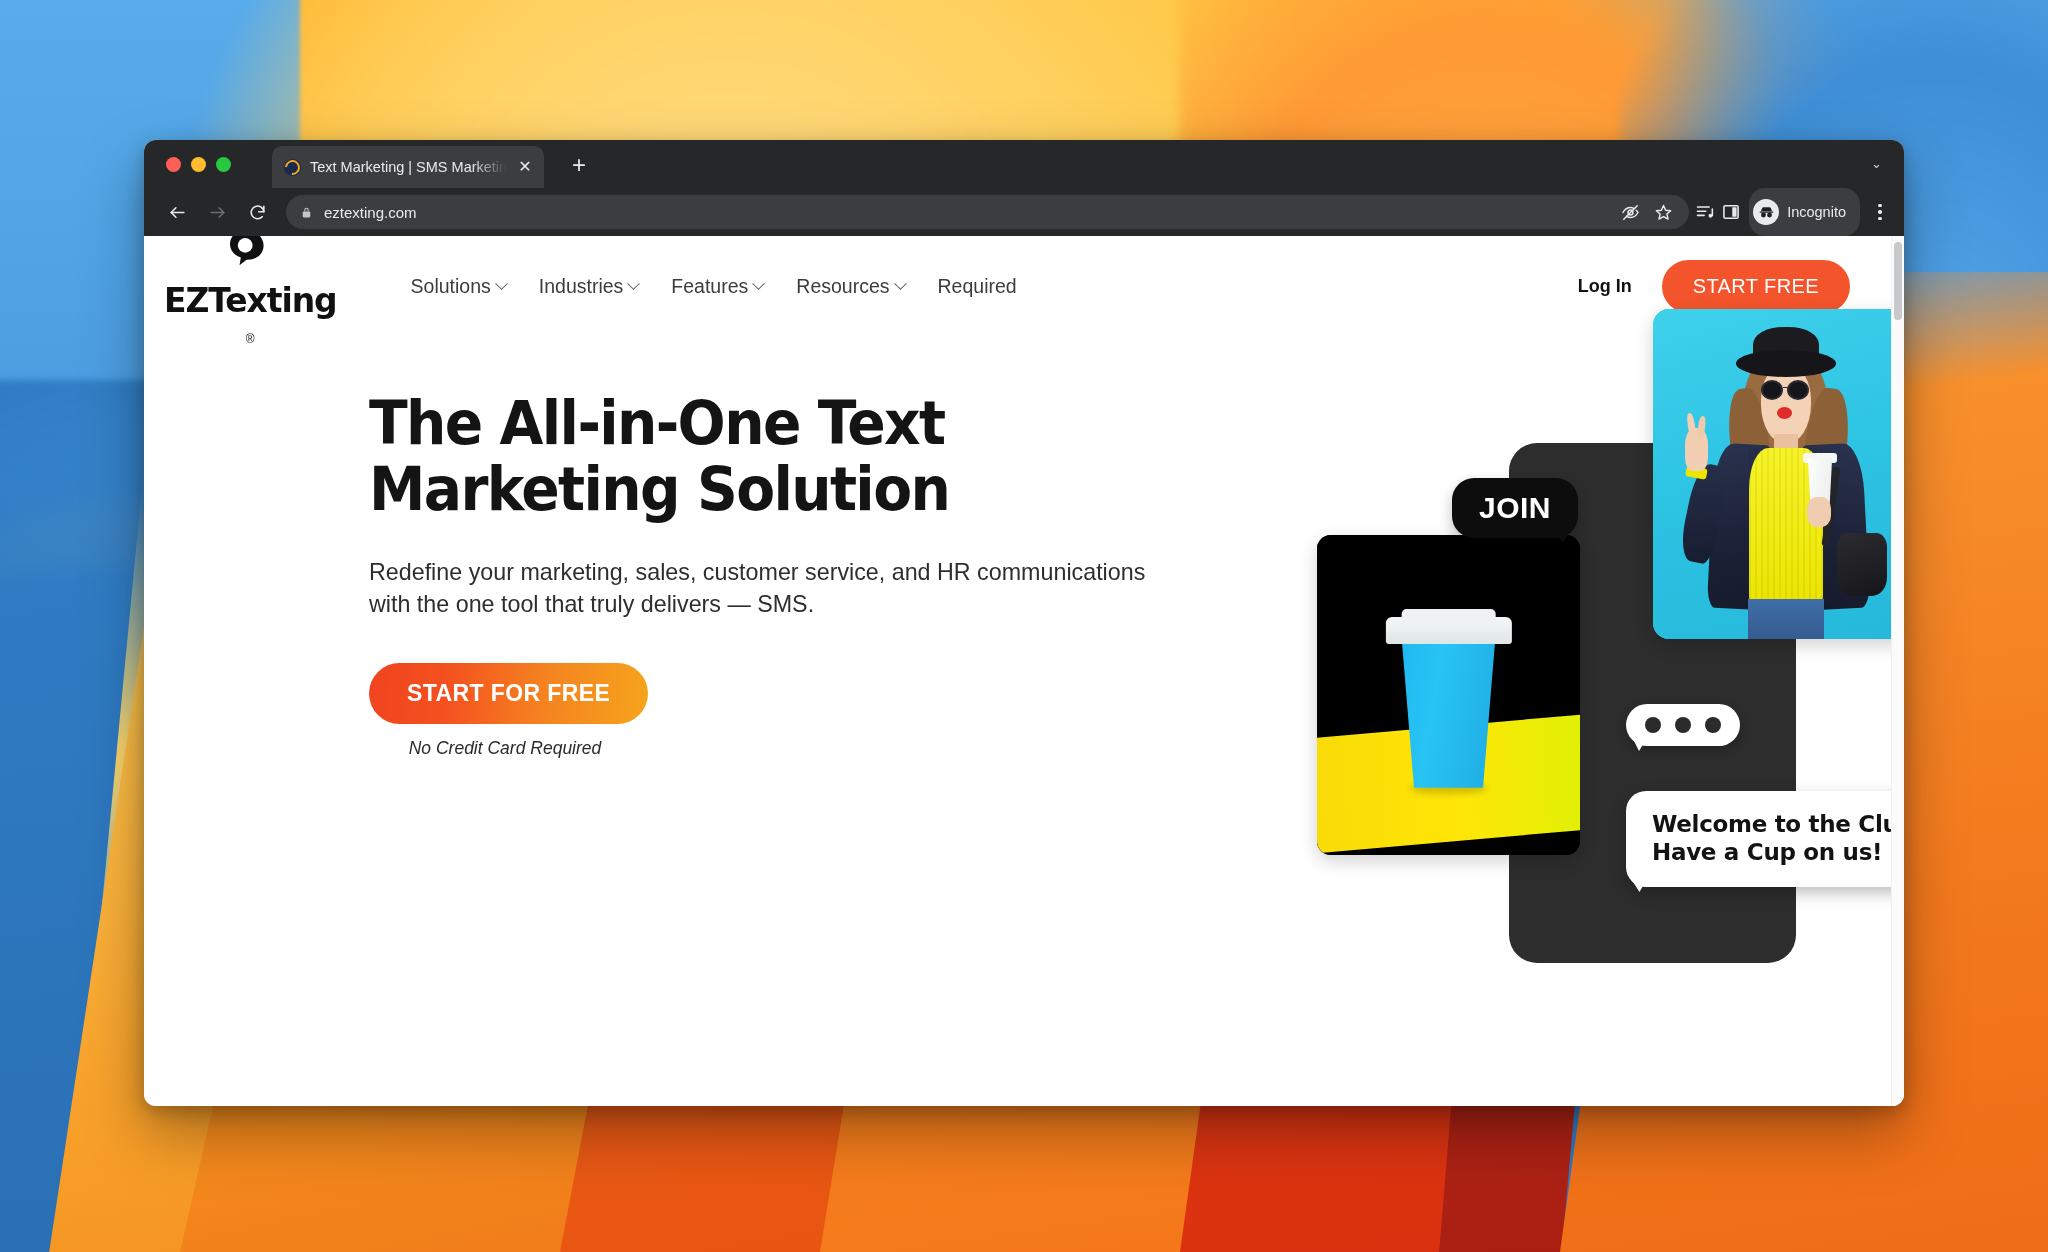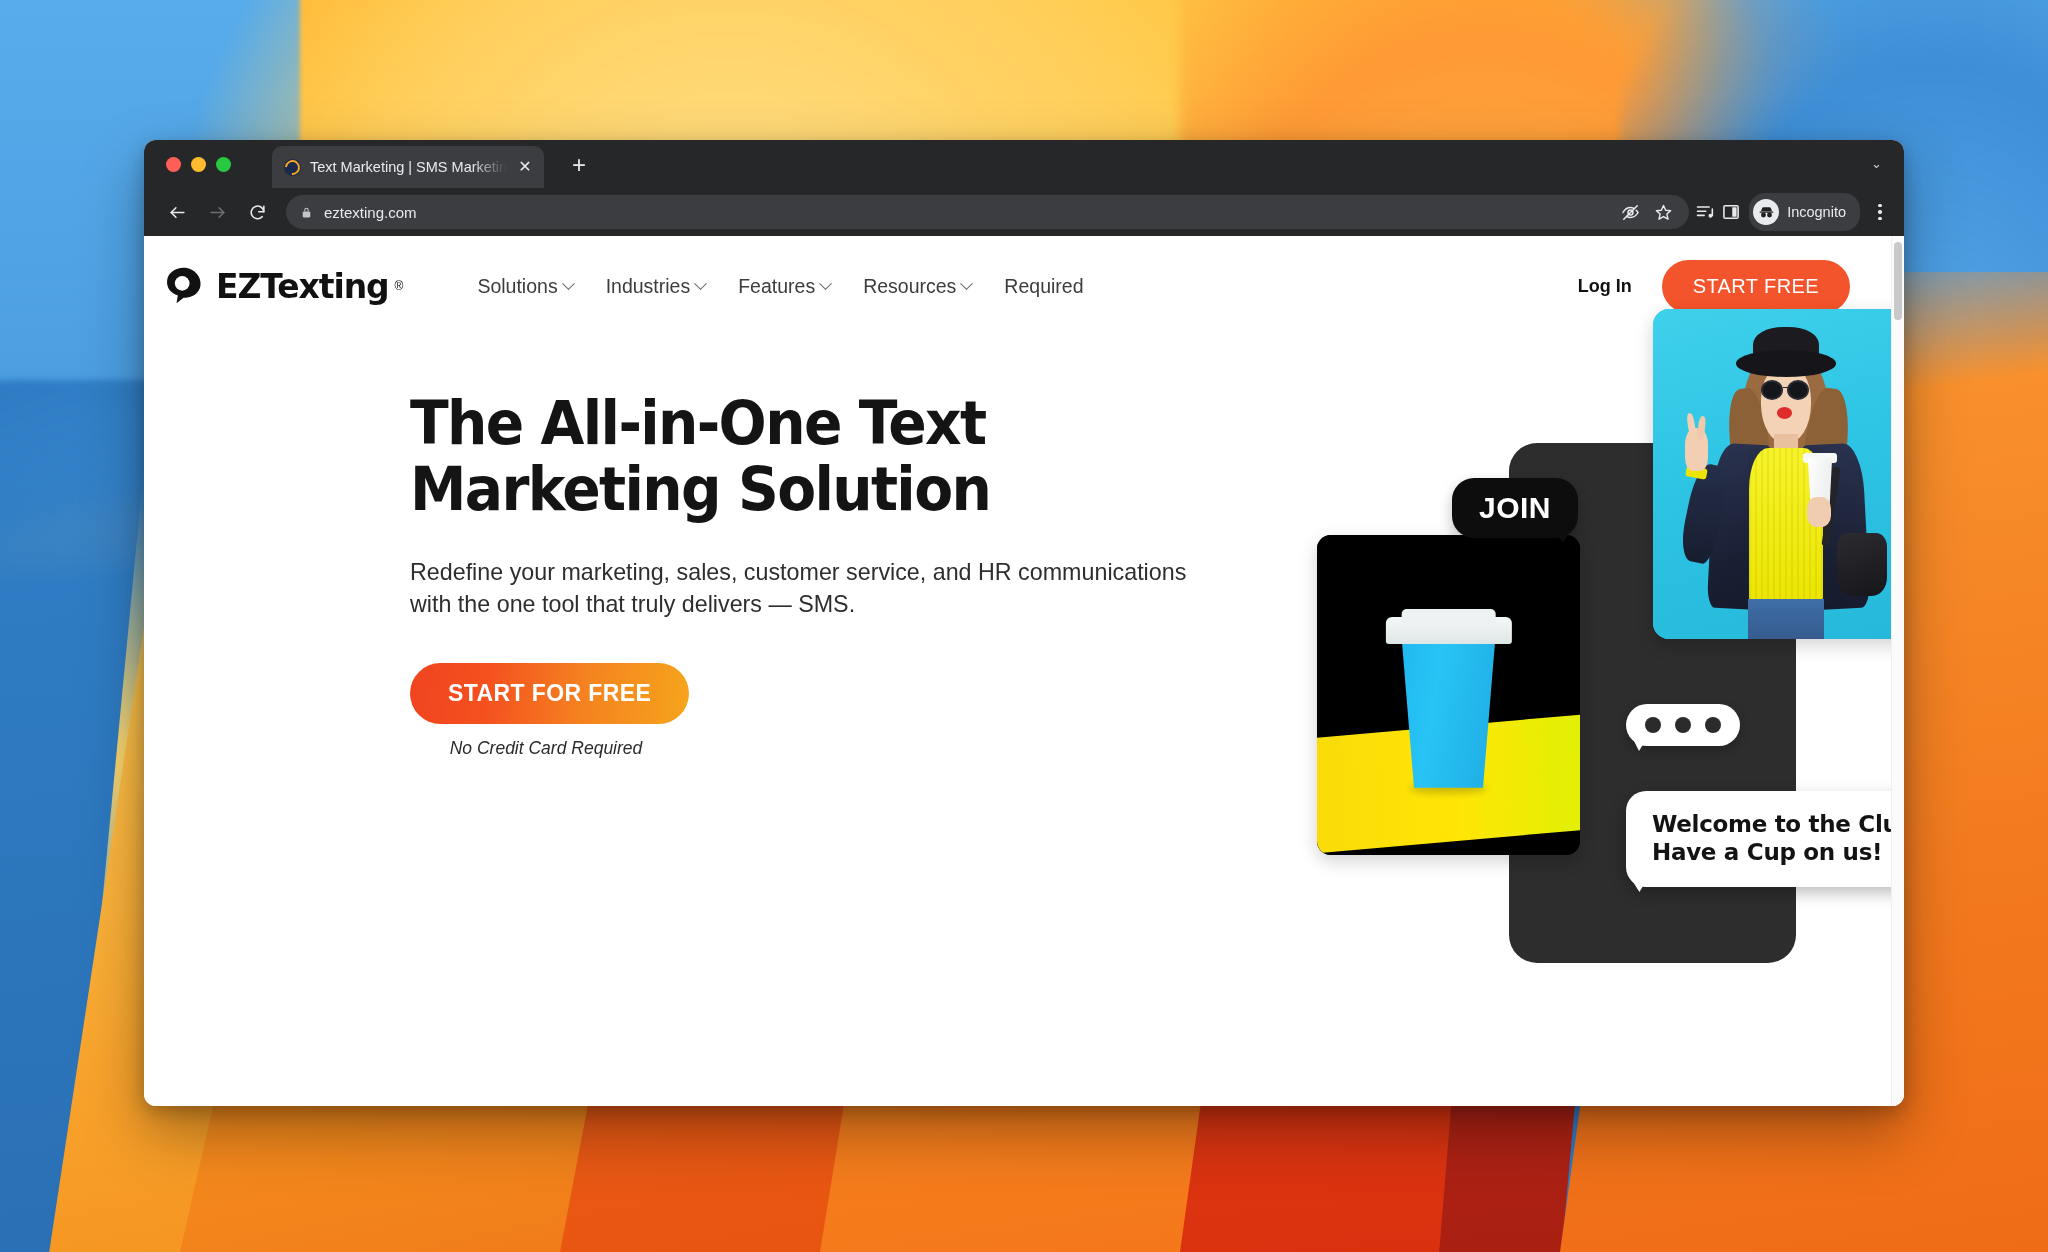--- a/index.html
+++ b/index.html
@@ -168,21 +168,21 @@
   }
   .lock { width: 13px; height: 15px; flex: none; }
   .url { color: #e8eaed; font-size: 15px; }
   .omni-right { margin-left: auto; display: flex; align-items: center; gap: 14px; padding-right: 2px; }
   .omni-right svg { width: 19px; height: 19px; color: #e8eaed; display:block; }
   .tb-icon { width: 20px; height: 20px; color: #e8eaed; flex:none; display:flex;align-items:center;justify-content:center; }
   .tb-icon svg { width: 20px; height: 20px; display:block; }
   .incognito-pill {
     display: flex; align-items: center; gap: 8px;
     background: #3b3d40; border-radius: 16px;
-    height: 38px; padding: 0 14px 0 4px; margin-left: 2px;
+    height: 48px; padding: 0 14px 0 4px; margin-left: 2px;
   }
   .incog-av {
     width: 26px; height: 26px; border-radius: 50%;
     background: #e8eaed; display: flex; align-items: center; justify-content: center;
   }
   .incog-label { color: #e8eaed; font-size: 14.5px; }
   .kebab { display:flex; flex-direction: column; gap: 3px; width: 20px; align-items: center; margin-left: 4px; }
   .kebab i { width: 3.4px; height: 3.4px; border-radius: 50%; background: #e8eaed; display:block; }
 
   
@@ -196,21 +196,21 @@
   .scrollbar-thumb {
     position: absolute; right: 2.5px; top: 6px;
     width: 8px; height: 78px; border-radius: 4px; background: #c8c9cb;
   }
 
   
   .site-header {
     height: 100px; display: flex; align-items: center;
     padding: 0 54px 0 20px; gap: 0;
   }
-  .logo-wrap { display: flex; align-items: center; margin-left: 0; gap: 6px; }
+  .logo-wrap { display: flex; align-items: center; margin-left: 0; gap: 12px; flex-direction: column; }
   .logo-mark { width: 46px; height: 42px; flex: none; }
   .logo-text {
     font-size: 33px; font-weight: 700; letter-spacing: -1.1px;
     color: #111; font-family: "DejaVu Sans", sans-serif;
   }
   .logo-reg { font-size: 12px; vertical-align: super; font-weight: 400; color: #111; }
 
   .mainnav { display: flex; align-items: center; gap: 33px; margin-left: 74px; }
   .navitem {
     display: flex; align-items: center; gap: 6px;
@@ -223,21 +223,21 @@
   .header-right { margin-left: auto; display: flex; align-items: center; gap: 30px; }
   .login { font-size: 18px; font-weight: 700; color: #111; }
   .btn-startfree {
     background: #f4542b; color: #fff; border-radius: 30px;
     padding: 15px 31px; font-size: 20px; font-weight: 400;
     letter-spacing: .4px;
   }
 
   
   .hero { position: relative; display: flex; padding: 0 0 0 0; }
-  .hero-left { padding: 54px 0 0 225px; width: 1050px; margin-left: 41px; }
+  .hero-left { padding: 54px 0 0 225px; width: 1050px; }
   .hero-h1 {
     font-family: "DejaVu Sans", sans-serif;
     font-size: 61px; line-height: 1.08; font-weight: 700;
     letter-spacing: -1.8px; color: #141414;
     transform: scaleX(.93); transform-origin: left center;
   }
   .hero-sub {
     margin-top: 34px; font-size: 24px; line-height: 1.36;
     color: #2e2e2e; max-width: 960px;
     transform: scaleX(.97); transform-origin: left center;

